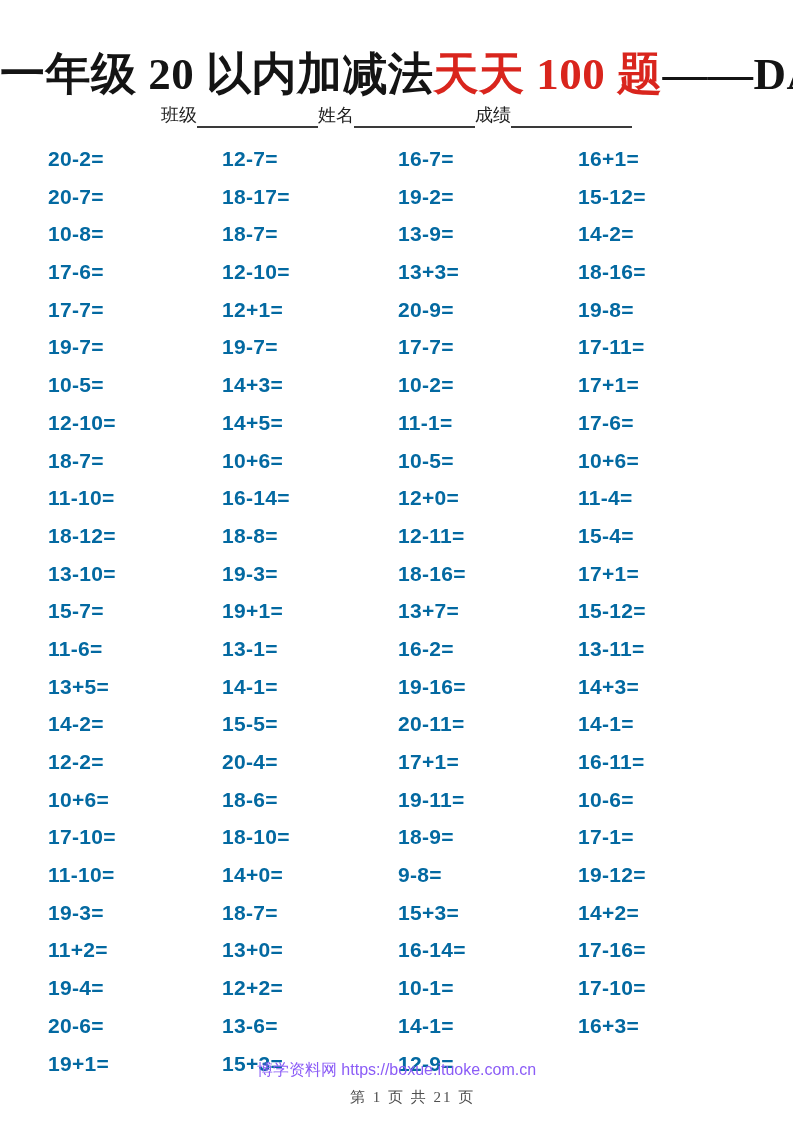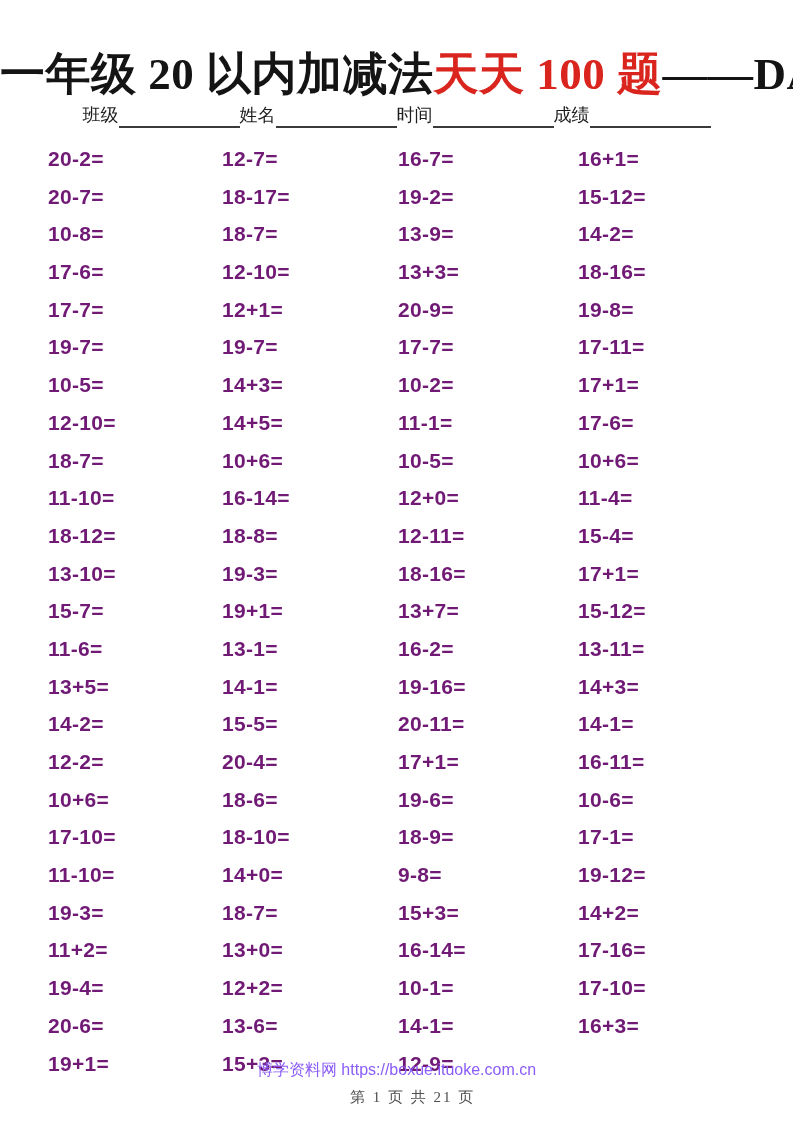--- a/index.html
+++ b/index.html
@@ -59,30 +59,26 @@
   <div class="info-row">
     <div class="info-group">
       <span class="info-label">班级</span>
         <span class="blank"></span>
     </div>
     <div class="info-group">
       <span class="info-label">姓名</span>
         <span class="blank"></span>
     </div>
     <div class="info-group">
-      <span class="info-label">时间</span>
-        <span class="blank"></span>
-    </div>
-    <div class="info-group">
       <span class="info-label">成绩</span>
         <span class="blank"></span>
     </div>
   </div>
 
-  <div class="grid" style="color: #701a75;">
+  <div class="grid" style="color: #0369a1;">
       <div class="problem">20-2=</div>
       <div class="problem">12-7=</div>
       <div class="problem">16-7=</div>
       <div class="problem">16+1=</div>
       <div class="problem">20-7=</div>
       <div class="problem">18-17=</div>
       <div class="problem">19-2=</div>
       <div class="problem">15-12=</div>
       <div class="problem">10-8=</div>
       <div class="problem">18-7=</div>
@@ -139,21 +135,21 @@
       <div class="problem">14-2=</div>
       <div class="problem">15-5=</div>
       <div class="problem">20-11=</div>
       <div class="problem">14-1=</div>
       <div class="problem">12-2=</div>
       <div class="problem">20-4=</div>
       <div class="problem">17+1=</div>
       <div class="problem">16-11=</div>
       <div class="problem">10+6=</div>
       <div class="problem">18-6=</div>
-      <div class="problem">19-6=</div>
+      <div class="problem">19-11=</div>
       <div class="problem">10-6=</div>
       <div class="problem">17-10=</div>
       <div class="problem">18-10=</div>
       <div class="problem">18-9=</div>
       <div class="problem">17-1=</div>
       <div class="problem">11-10=</div>
       <div class="problem">14+0=</div>
       <div class="problem">9-8=</div>
       <div class="problem">19-12=</div>
       <div class="problem">19-3=</div>

